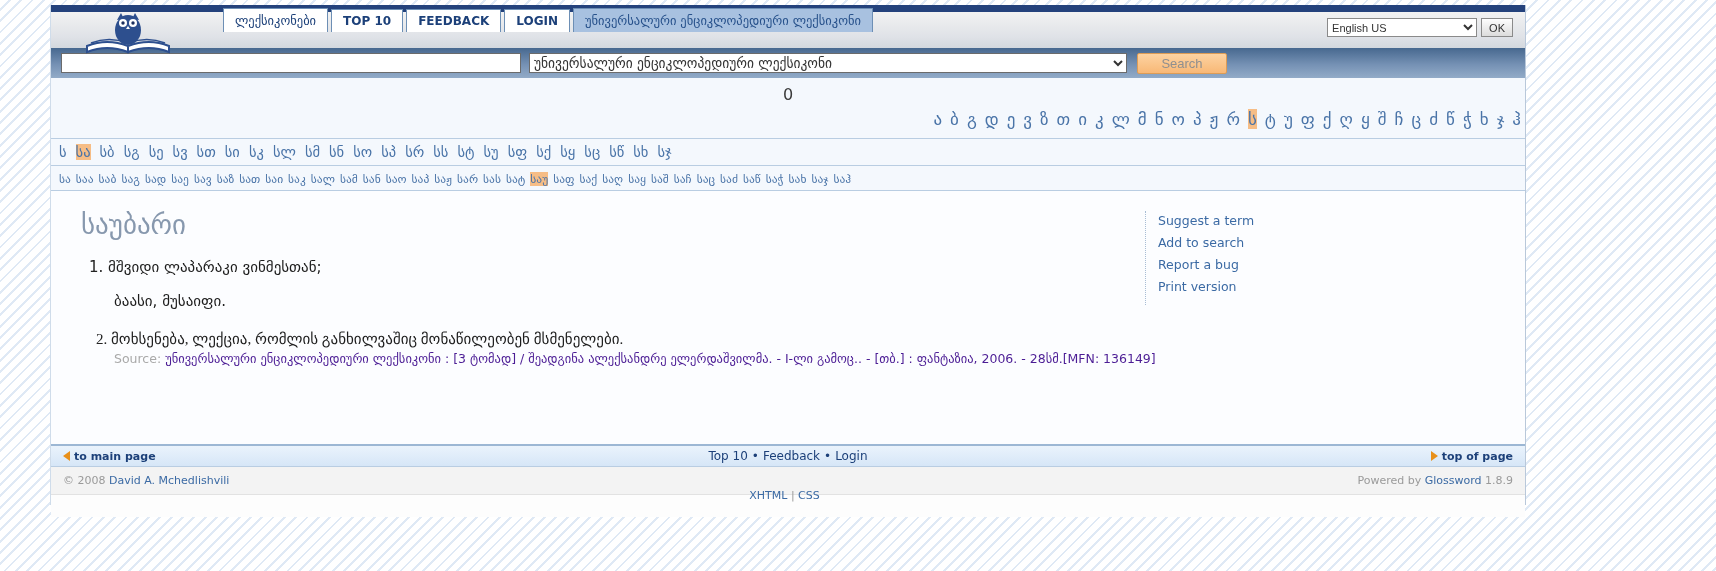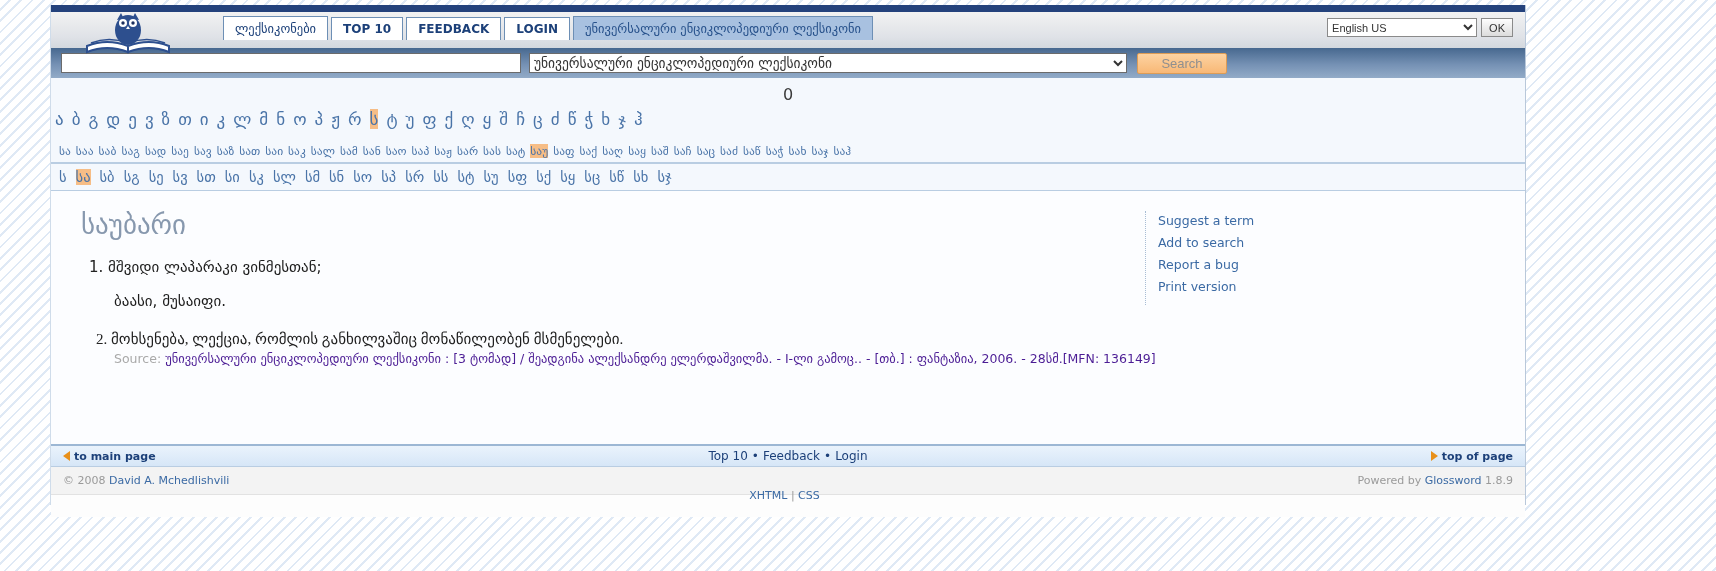--- a/index.html
+++ b/index.html
@@ -16,21 +16,21 @@
     border-left:1px solid #cfdcea; border-right:1px solid #b9c8da;
   }
   
   .topstrip { height:7px; background:#24427c; }
   
   .header {
     position:relative; height:36px;
     background:linear-gradient(180deg,#f2f2f2 0%, #dfe2e7 70%, #d3d8de 100%);
   }
   .logo { position:absolute; left:32px; top:-2px; width:92px; height:46px; z-index:3; }
-  .tabs { position:absolute; left:172px; bottom:8px; display:flex; align-items:flex-end; gap:3px; }
+  .tabs { position:absolute; left:172px; bottom:16px; display:flex; align-items:flex-end; gap:3px; }
   .tab {
     display:inline-block; padding:4px 11px 4px; font-size:12px; font-weight:bold;
     color:#1c4079; background:#ffffff; border:1px solid #6d8fb5; border-bottom:none;
     text-decoration:none; white-space:nowrap; cursor:pointer;
   }
   .tab.georgian { font-weight:normal; font-size:12.5px; }
   .tab.active { background:#a8c1e0; color:#27518b; font-weight:normal; font-size:12.5px; }
   .lang { position:absolute; right:12px; top:6px; display:flex; gap:4px; align-items:center; }
   .lang select { width:150px; height:19px; font-size:11px; color:#333; border:1px solid #8a8a8a; background:#fff; }
   .lang button {
@@ -50,21 +50,21 @@
     font-size:13.5px; color:#333; font-family:"DejaVu Sans",sans-serif;
   }
   .search-btn {
     width:90px; height:21px; margin-left:10px;
     background:linear-gradient(180deg,#fdd3a2,#f8b876); border:1px solid #dd9c55; border-radius:2px;
     font-size:13px; color:#8f8f8f; cursor:pointer;
   }
   
   .navzone { background:#f4f8fd; }
   .count { text-align:center; padding-top:7px; font-size:16px; color:#3a3a3a; }
-  .alpha { text-align:left; padding:5px 0 9px; }
+  .alpha { text-align:right; padding:5px 0 9px; }
   .alpha a { font-size:17px; margin:0 4px; }
   .navrow a, .alpha a { color:#4a74a8; text-decoration:none; cursor:pointer; }
   .navrow a.active, .alpha a.active { background:#f6bd86; }
   .row2 { border-top:1px solid #b9cde2; border-bottom:1px solid #b9cde2; padding:3px 0 4px 8px; }
   .row2 a { font-size:14.5px; margin-right:9px; }
   .row3 { border-bottom:1px solid #b9cde2; padding:2px 0 3px 8px; }
   .row3 a { font-size:11.5px; margin-right:5px; }
   
   .main { position:relative; height:253px; background:#fcfdff; }
   .headword { position:absolute; left:30px; top:18px; font-size:27px; font-weight:normal; color:#8798ae; }
@@ -140,22 +140,22 @@
     <input type="text" value="" style="">
     <select>
       <option>უნივერსალური ენციკლოპედიური ლექსიკონი</option>
     </select>
     <button class="search-btn">Search</button>
   </div>
 
   <div class="navzone">
     <div class="count">0</div>
     <div class="alpha"><a>ა</a><a>ბ</a><a>გ</a><a>დ</a><a>ე</a><a>ვ</a><a>ზ</a><a>თ</a><a>ი</a><a>კ</a><a>ლ</a><a>მ</a><a>ნ</a><a>ო</a><a>პ</a><a>ჟ</a><a>რ</a><a class="active">ს</a><a>ტ</a><a>უ</a><a>ფ</a><a>ქ</a><a>ღ</a><a>ყ</a><a>შ</a><a>ჩ</a><a>ც</a><a>ძ</a><a>წ</a><a>ჭ</a><a>ხ</a><a>ჯ</a><a>ჰ</a></div>
+    <div class="navrow row2"><a>ს</a><a class="active">სა</a><a>სბ</a><a>სგ</a><a>სე</a><a>სვ</a><a>სთ</a><a>სი</a><a>სკ</a><a>სლ</a><a>სმ</a><a>სნ</a><a>სო</a><a>სპ</a><a>სრ</a><a>სს</a><a>სტ</a><a>სუ</a><a>სფ</a><a>სქ</a><a>სყ</a><a>სც</a><a>სწ</a><a>სხ</a><a>სჯ</a></div>
     <div class="navrow row3"><a>სა</a><a>საა</a><a>საბ</a><a>საგ</a><a>სად</a><a>საე</a><a>სავ</a><a>საზ</a><a>სათ</a><a>საი</a><a>საკ</a><a>სალ</a><a>სამ</a><a>სან</a><a>საო</a><a>საპ</a><a>საჟ</a><a>სარ</a><a>სას</a><a>სატ</a><a class="active">საუ</a><a>საფ</a><a>საქ</a><a>საღ</a><a>საყ</a><a>საშ</a><a>საჩ</a><a>საც</a><a>საძ</a><a>საწ</a><a>საჭ</a><a>სახ</a><a>საჯ</a><a>საჰ</a></div>
-    <div class="navrow row2"><a>ს</a><a class="active">სა</a><a>სბ</a><a>სგ</a><a>სე</a><a>სვ</a><a>სთ</a><a>სი</a><a>სკ</a><a>სლ</a><a>სმ</a><a>სნ</a><a>სო</a><a>სპ</a><a>სრ</a><a>სს</a><a>სტ</a><a>სუ</a><a>სფ</a><a>სქ</a><a>სყ</a><a>სც</a><a>სწ</a><a>სხ</a><a>სჯ</a></div>
   </div>
 
   <div class="main">
     <h1 class="headword">საუბარი</h1>
 
     <div class="sense-line" style="left:38px; top:67px;">
       <span class="sense-num">1.</span>
       <span>მშვიდი ლაპარაკი ვინმესთან;</span>
     </div>
     <div class="sense-line" style="left:63px; top:101px;">

